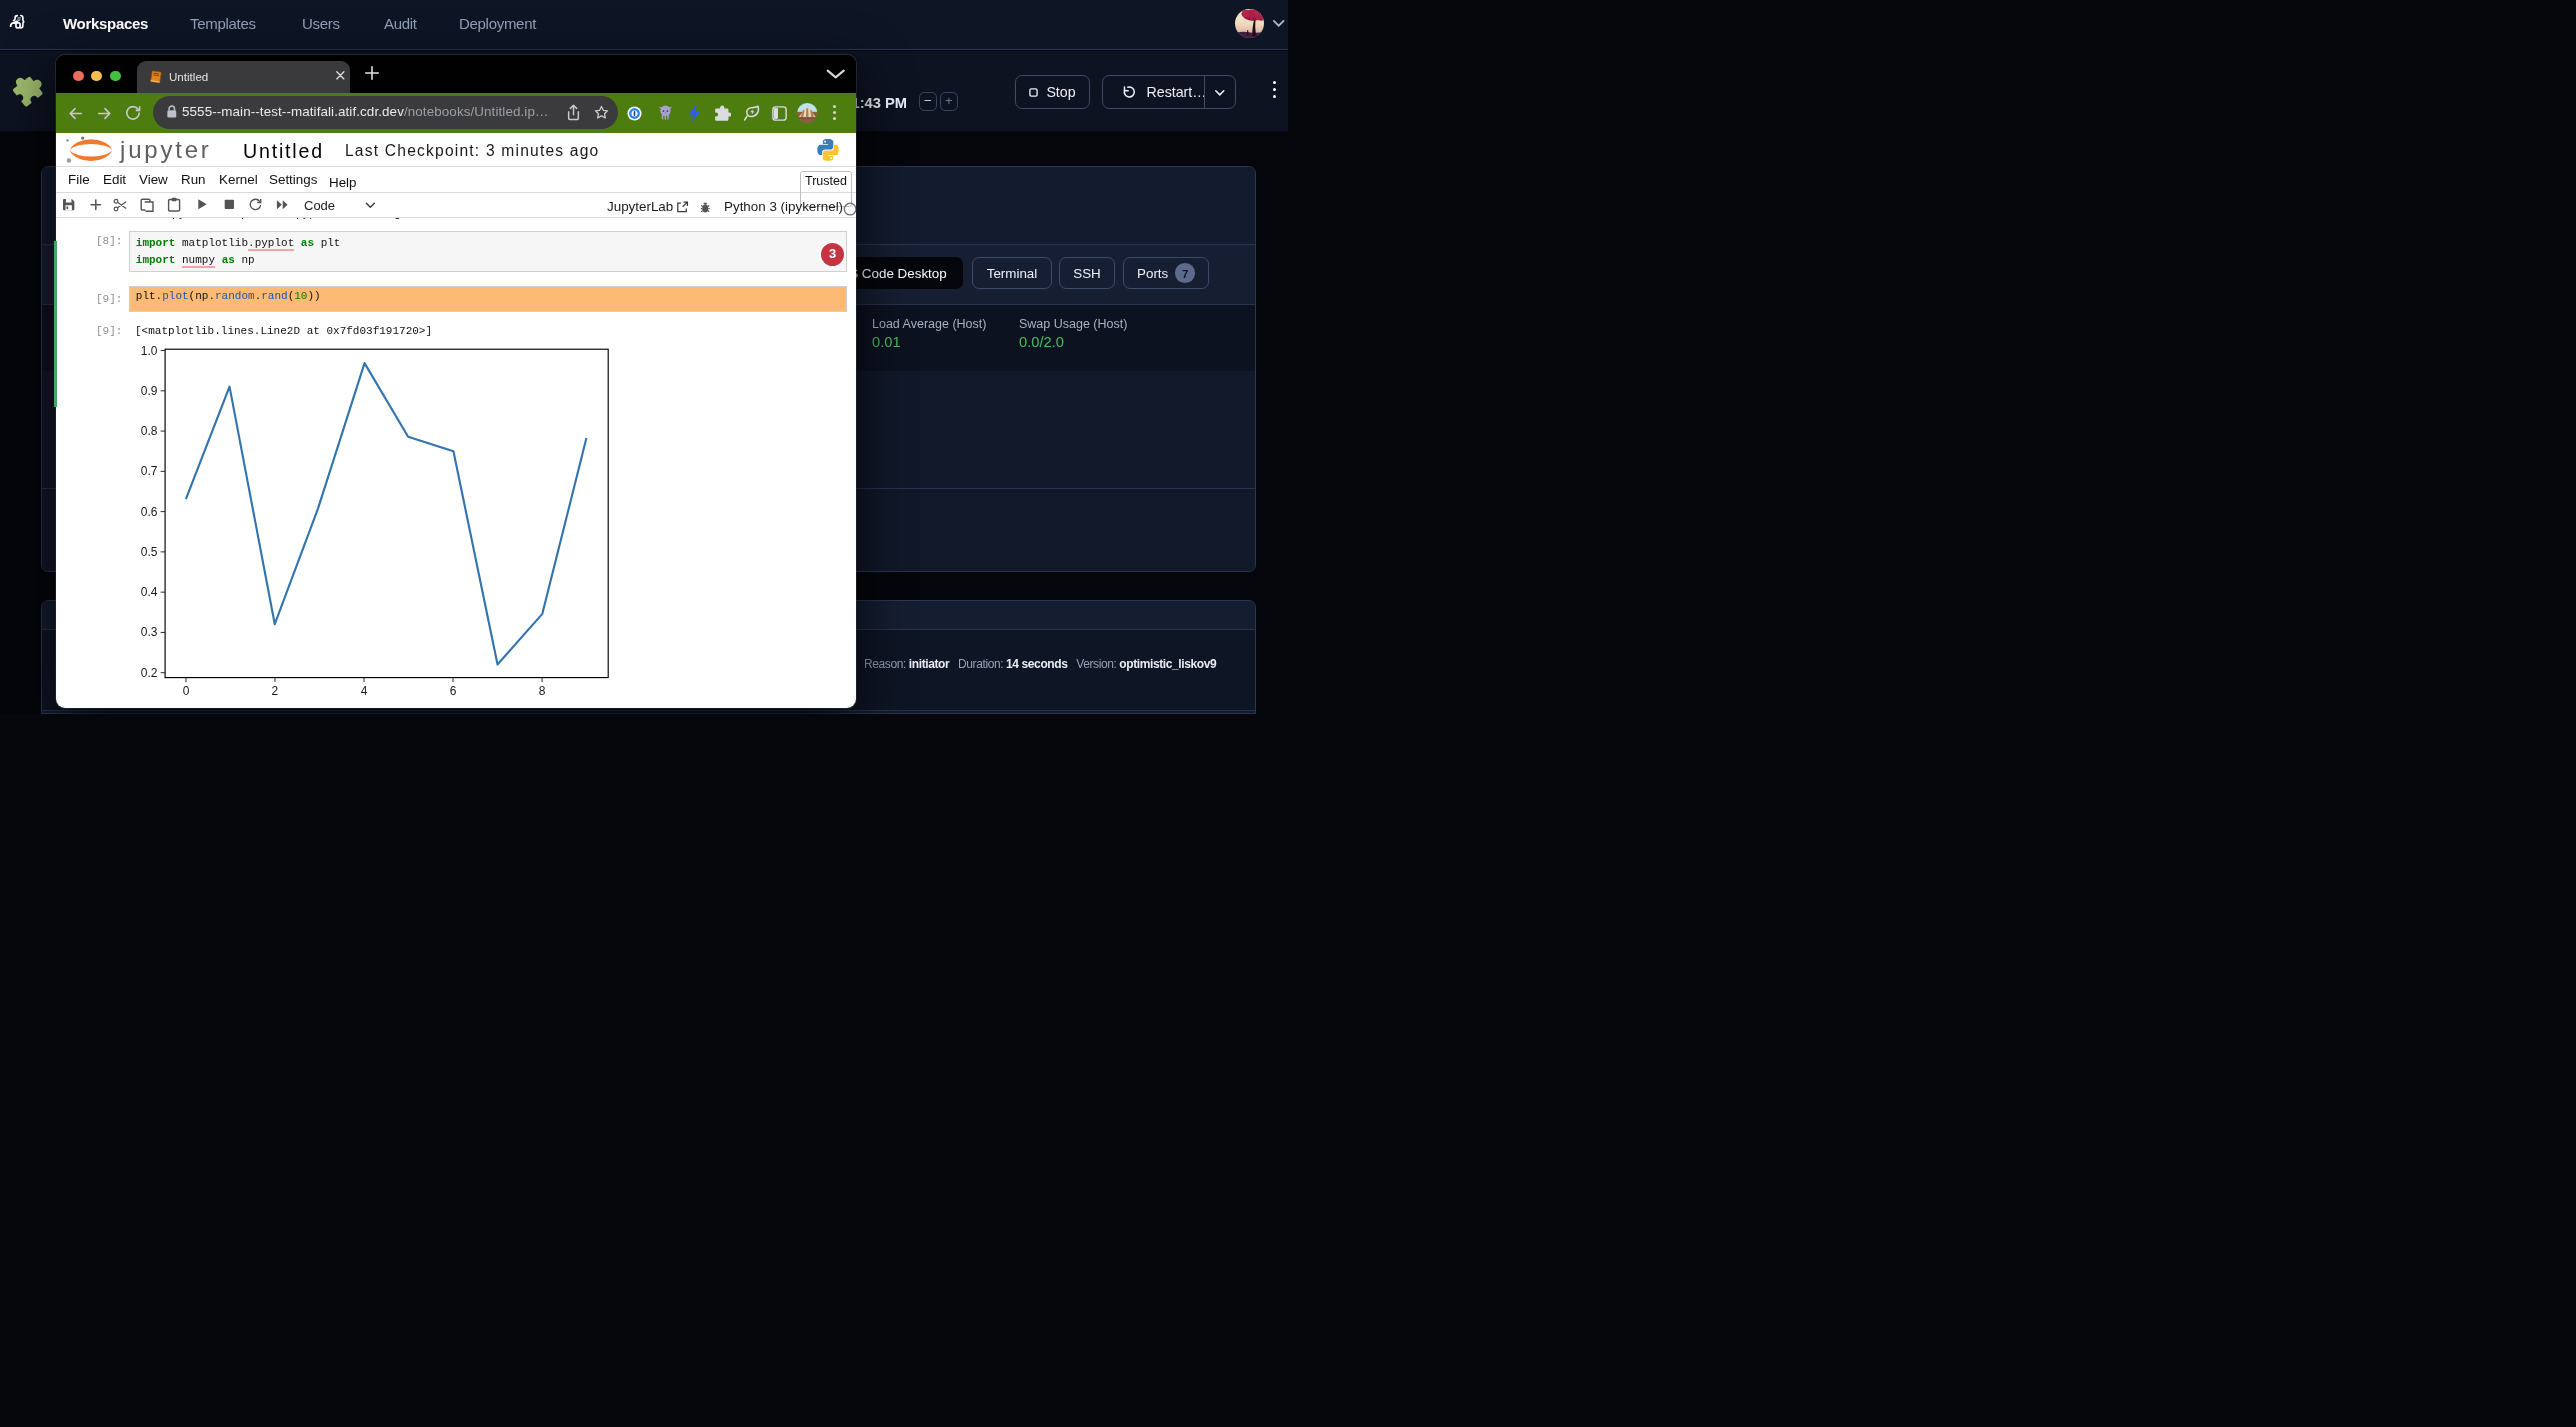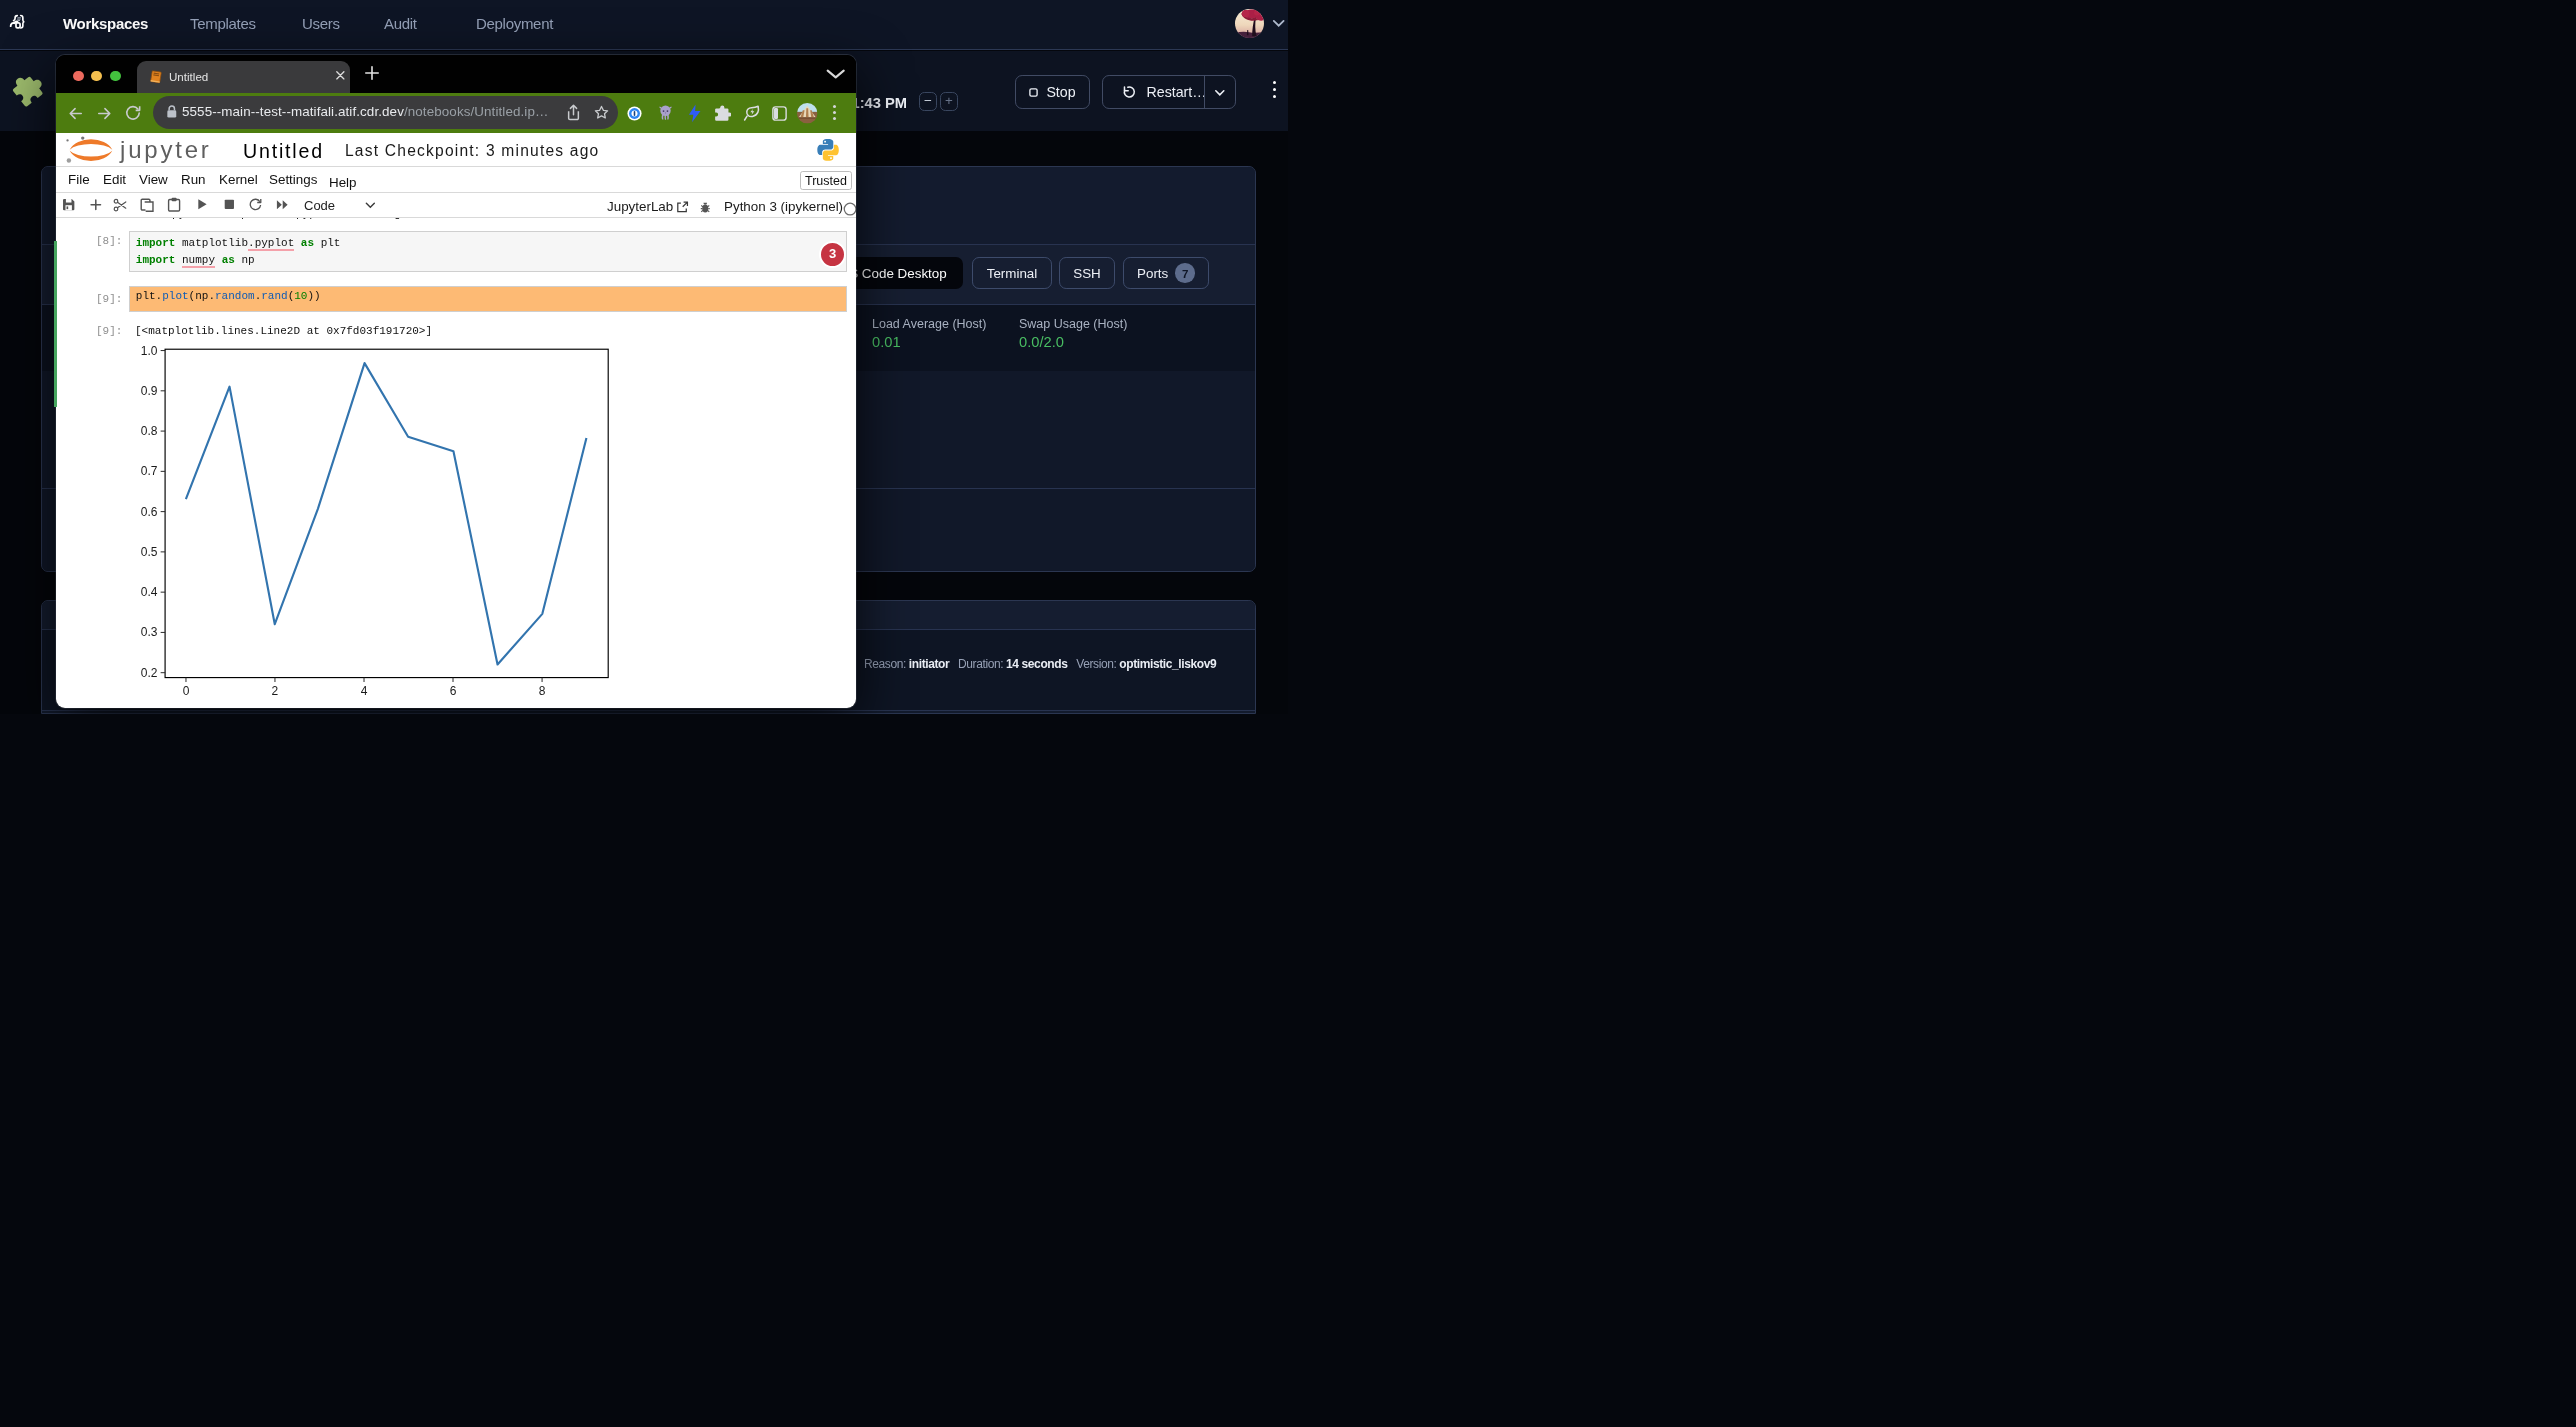--- a/index.html
+++ b/index.html
@@ -46,21 +46,21 @@
         <path d="M15.6,3.4 C17.8,3.4 18.5,4.6 18.5,6.6 L18.5,9.2 C18.5,10.6 19.1,11.4 20.4,11.7 C19.1,12.0 18.5,12.8 18.5,14.2 L18.5,16.8 C18.5,18.8 17.8,20.0 15.6,20.0" stroke-width="2.2"></path>
       </g>
       <g stroke="#aab3c0" stroke-width="1.3" stroke-linecap="round">
         <path d="M11.8,6.4 L15.4,6.4 M11.3,8.2 L15.0,8.2 M11.8,10.0 L14.2,10.0"></path>
       </g>
     </svg>
     <div class="navitem" style="left:63px; color:#fff; font-weight:600;">Workspaces</div>
     <div class="navitem" style="left:190px;">Templates</div>
     <div class="navitem" style="left:302px;">Users</div>
     <div class="navitem" style="left:384px;">Audit</div>
-    <div class="navitem" style="left:476px;">Deployment</div>
+    <div class="navitem" style="left:459px;">Deployment</div>
     <svg class="abs" style="left:1235px; top:9px;" width="29" height="29" viewBox="0 0 33 33">
       <defs>
         <clipPath id="avc">
             <circle cx="16.5" cy="16.5" r="16.5"></circle>
           </clipPath>
         <linearGradient id="sky" x1="0" y1="0" x2="0" y2="1">
           <stop offset="0" stop-color="#f6ecd8"></stop>
             <stop offset=".55" stop-color="#eed7bb"></stop>
             <stop offset=".8" stop-color="#dfb6a8"></stop>
             <stop offset="1" stop-color="#8d6b80"></stop>
@@ -272,21 +272,21 @@
       </div>
 
       <div class="abs" style="left:0; top:34px; width:800px; height:26px; border-bottom:0.9px solid #d9d9d9; font-size:13.4px; color:#111;">
         <span class="abs" style="left:12px; top:5.3px;">File</span>
         <span class="abs" style="left:47px; top:5.3px;">Edit</span>
         <span class="abs" style="left:83px; top:5.3px;">View</span>
         <span class="abs" style="left:125px; top:5.3px;">Run</span>
         <span class="abs" style="left:163px; top:5.3px;">Kernel</span>
         <span class="abs" style="left:213px; top:5.3px;">Settings</span>
         <span class="abs" style="left:273px; top:8px;">Help</span>
-        <span class="abs" style="left:744px; top:3.6px; width:52px; height:19px; border:0.9px solid #bdbdbd; border-radius:2.7px; font-size:12.5px; text-align:center; line-height:18px;">Trusted</span>
+        <span class="abs" style="left:744px; top:3.6px; width:52px; height:36px; border:0.9px solid #bdbdbd; border-radius:2.7px; font-size:12.5px; text-align:center; line-height:18px;">Trusted</span>
       </div>
 
       <div class="abs" style="left:0; top:60px; width:800px; height:24.5px; border-bottom:0.9px solid #d9d9d9;">
         <svg class="abs" style="left:6.2px; top:5.3px;" width="13.4" height="13.4" viewBox="0 0 13 13">
             <path d="M1,2 A1,1 0 0 1 2,1 L9.5,1 L12,3.5 L12,11 A1,1 0 0 1 11,12 L2,12 A1,1 0 0 1 1,11 Z" fill="#545454"></path>
             <rect x="3.4" y="7" width="6.2" height="5" fill="#fff"></rect>
             <rect x="4.4" y="8.2" width="1.6" height="2.6" fill="#545454"></rect>
             <rect x="3.8" y="1" width="5.4" height="3.4" fill="#fff"></rect>
           </svg>
         <svg class="abs" style="left:34px; top:6.2px;" width="11.6" height="11.6" viewBox="0 0 13 13">

